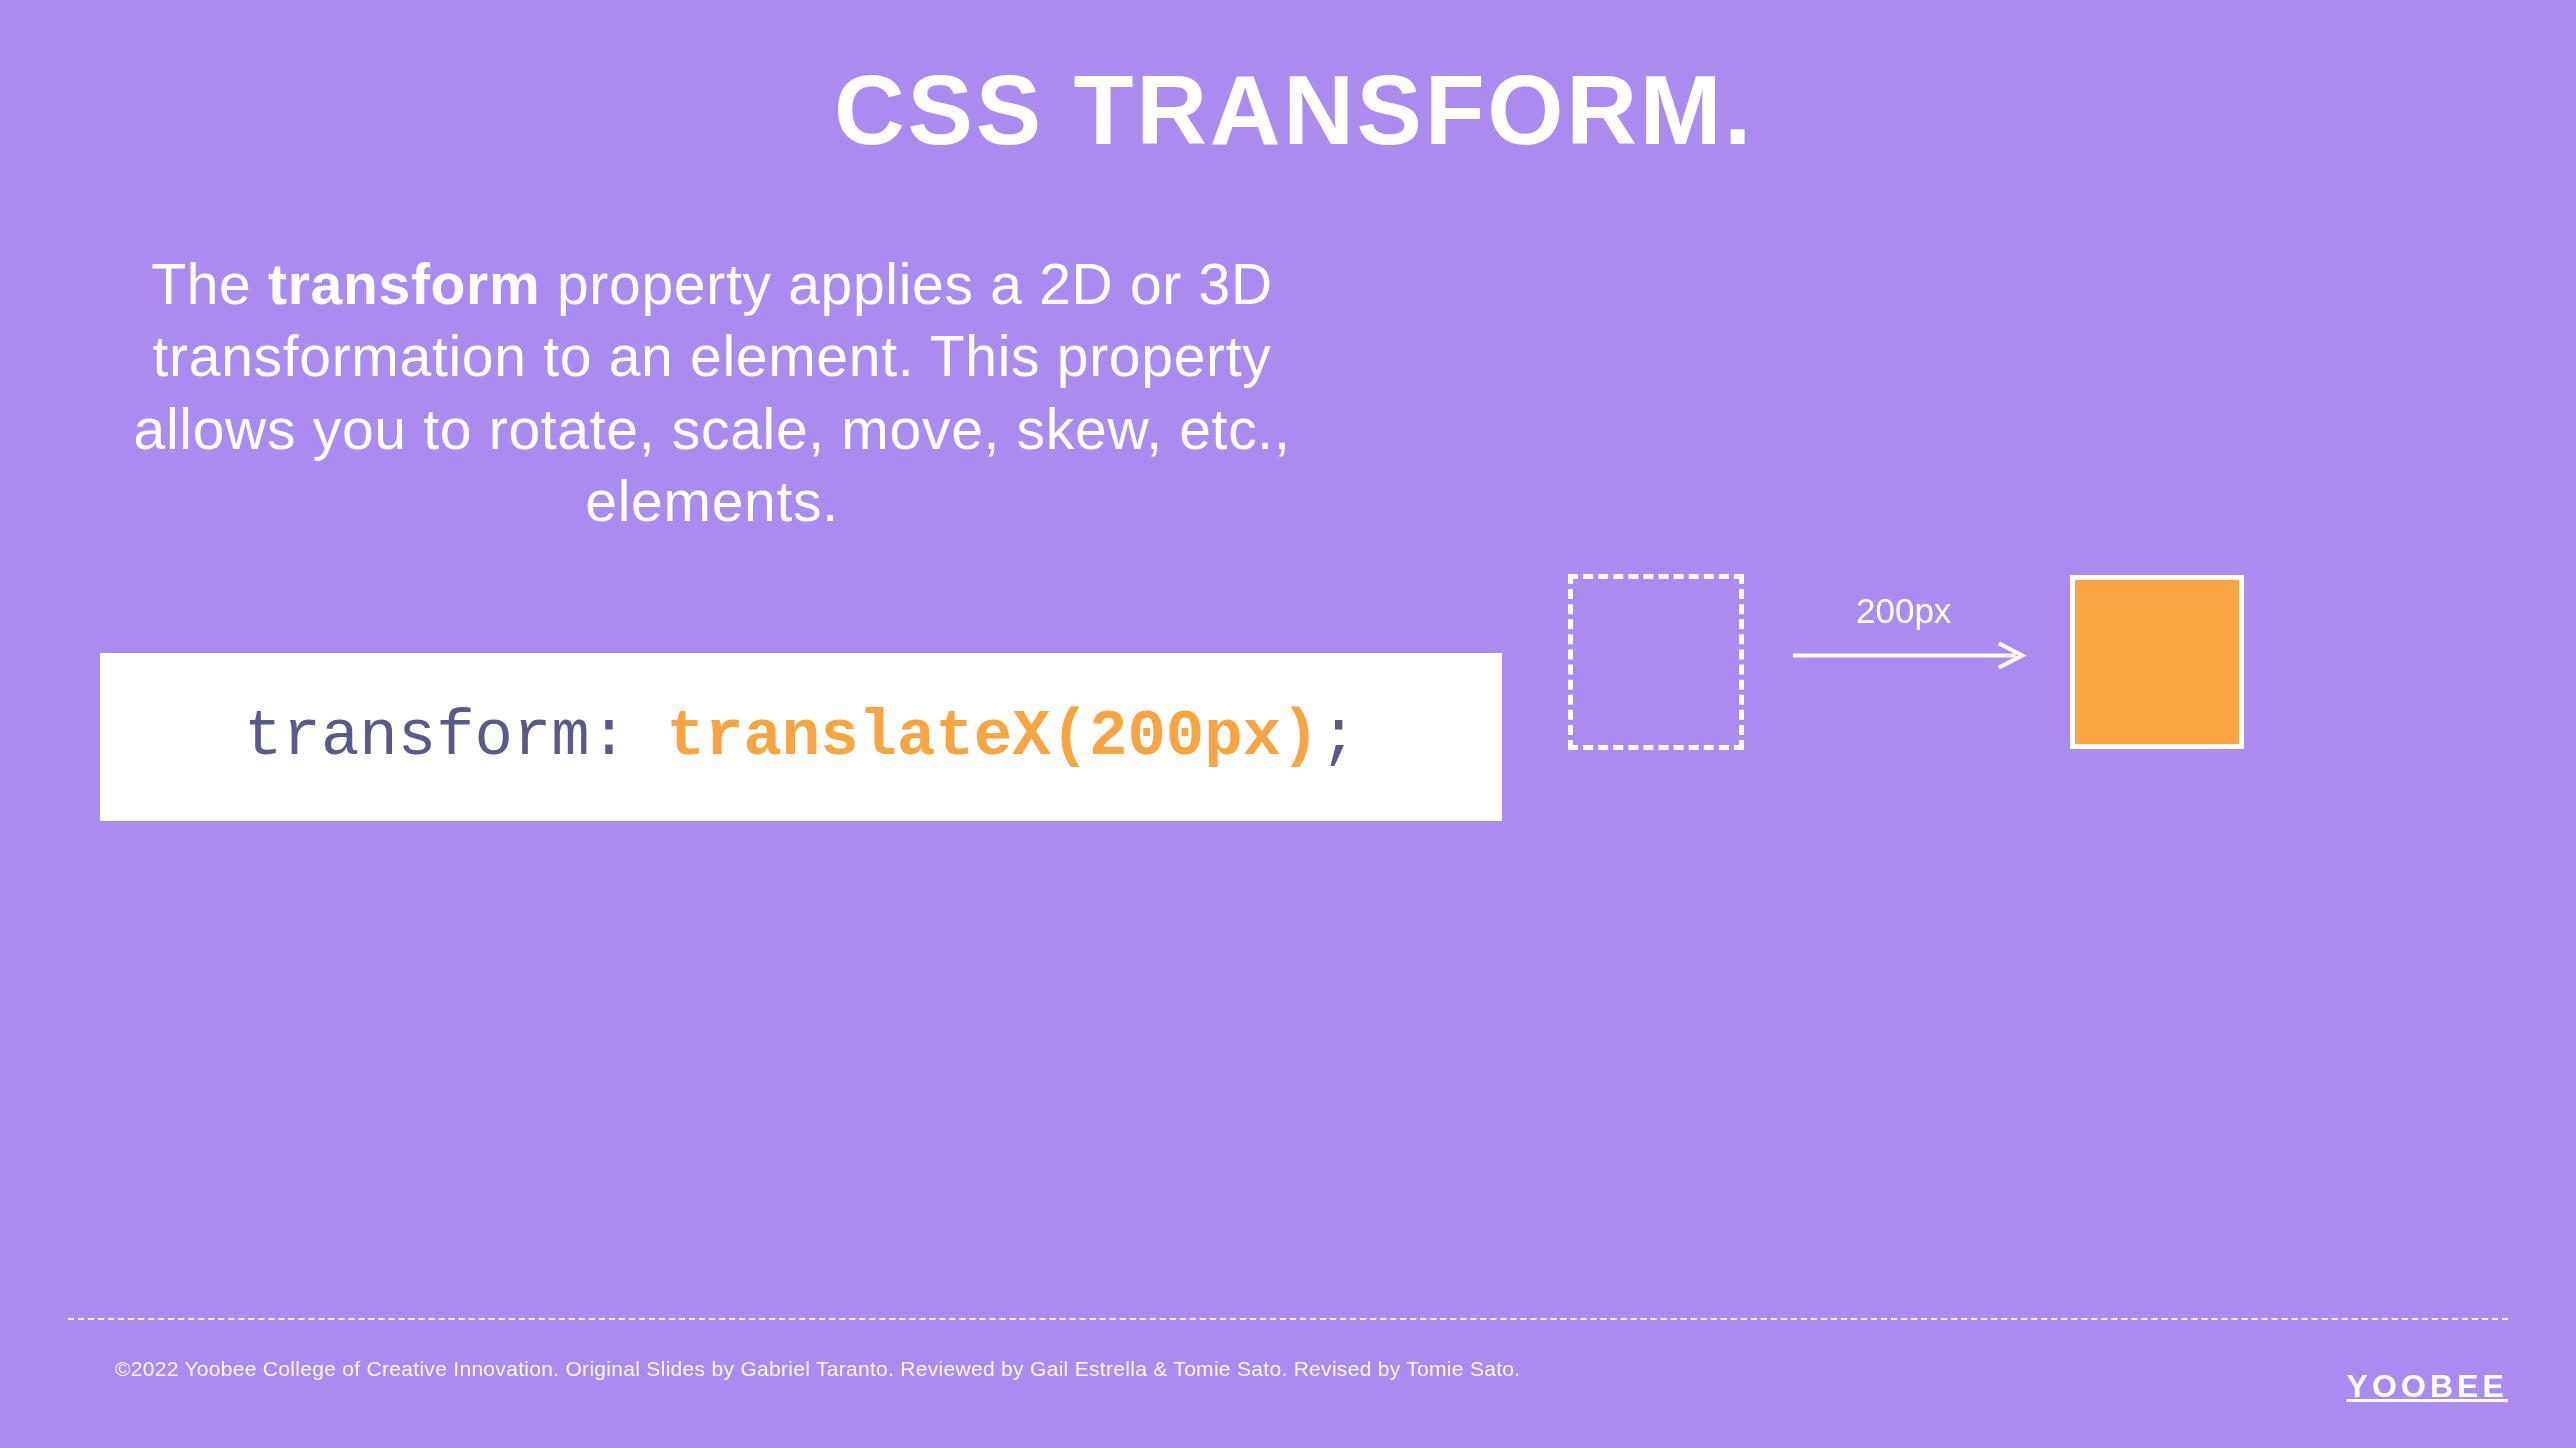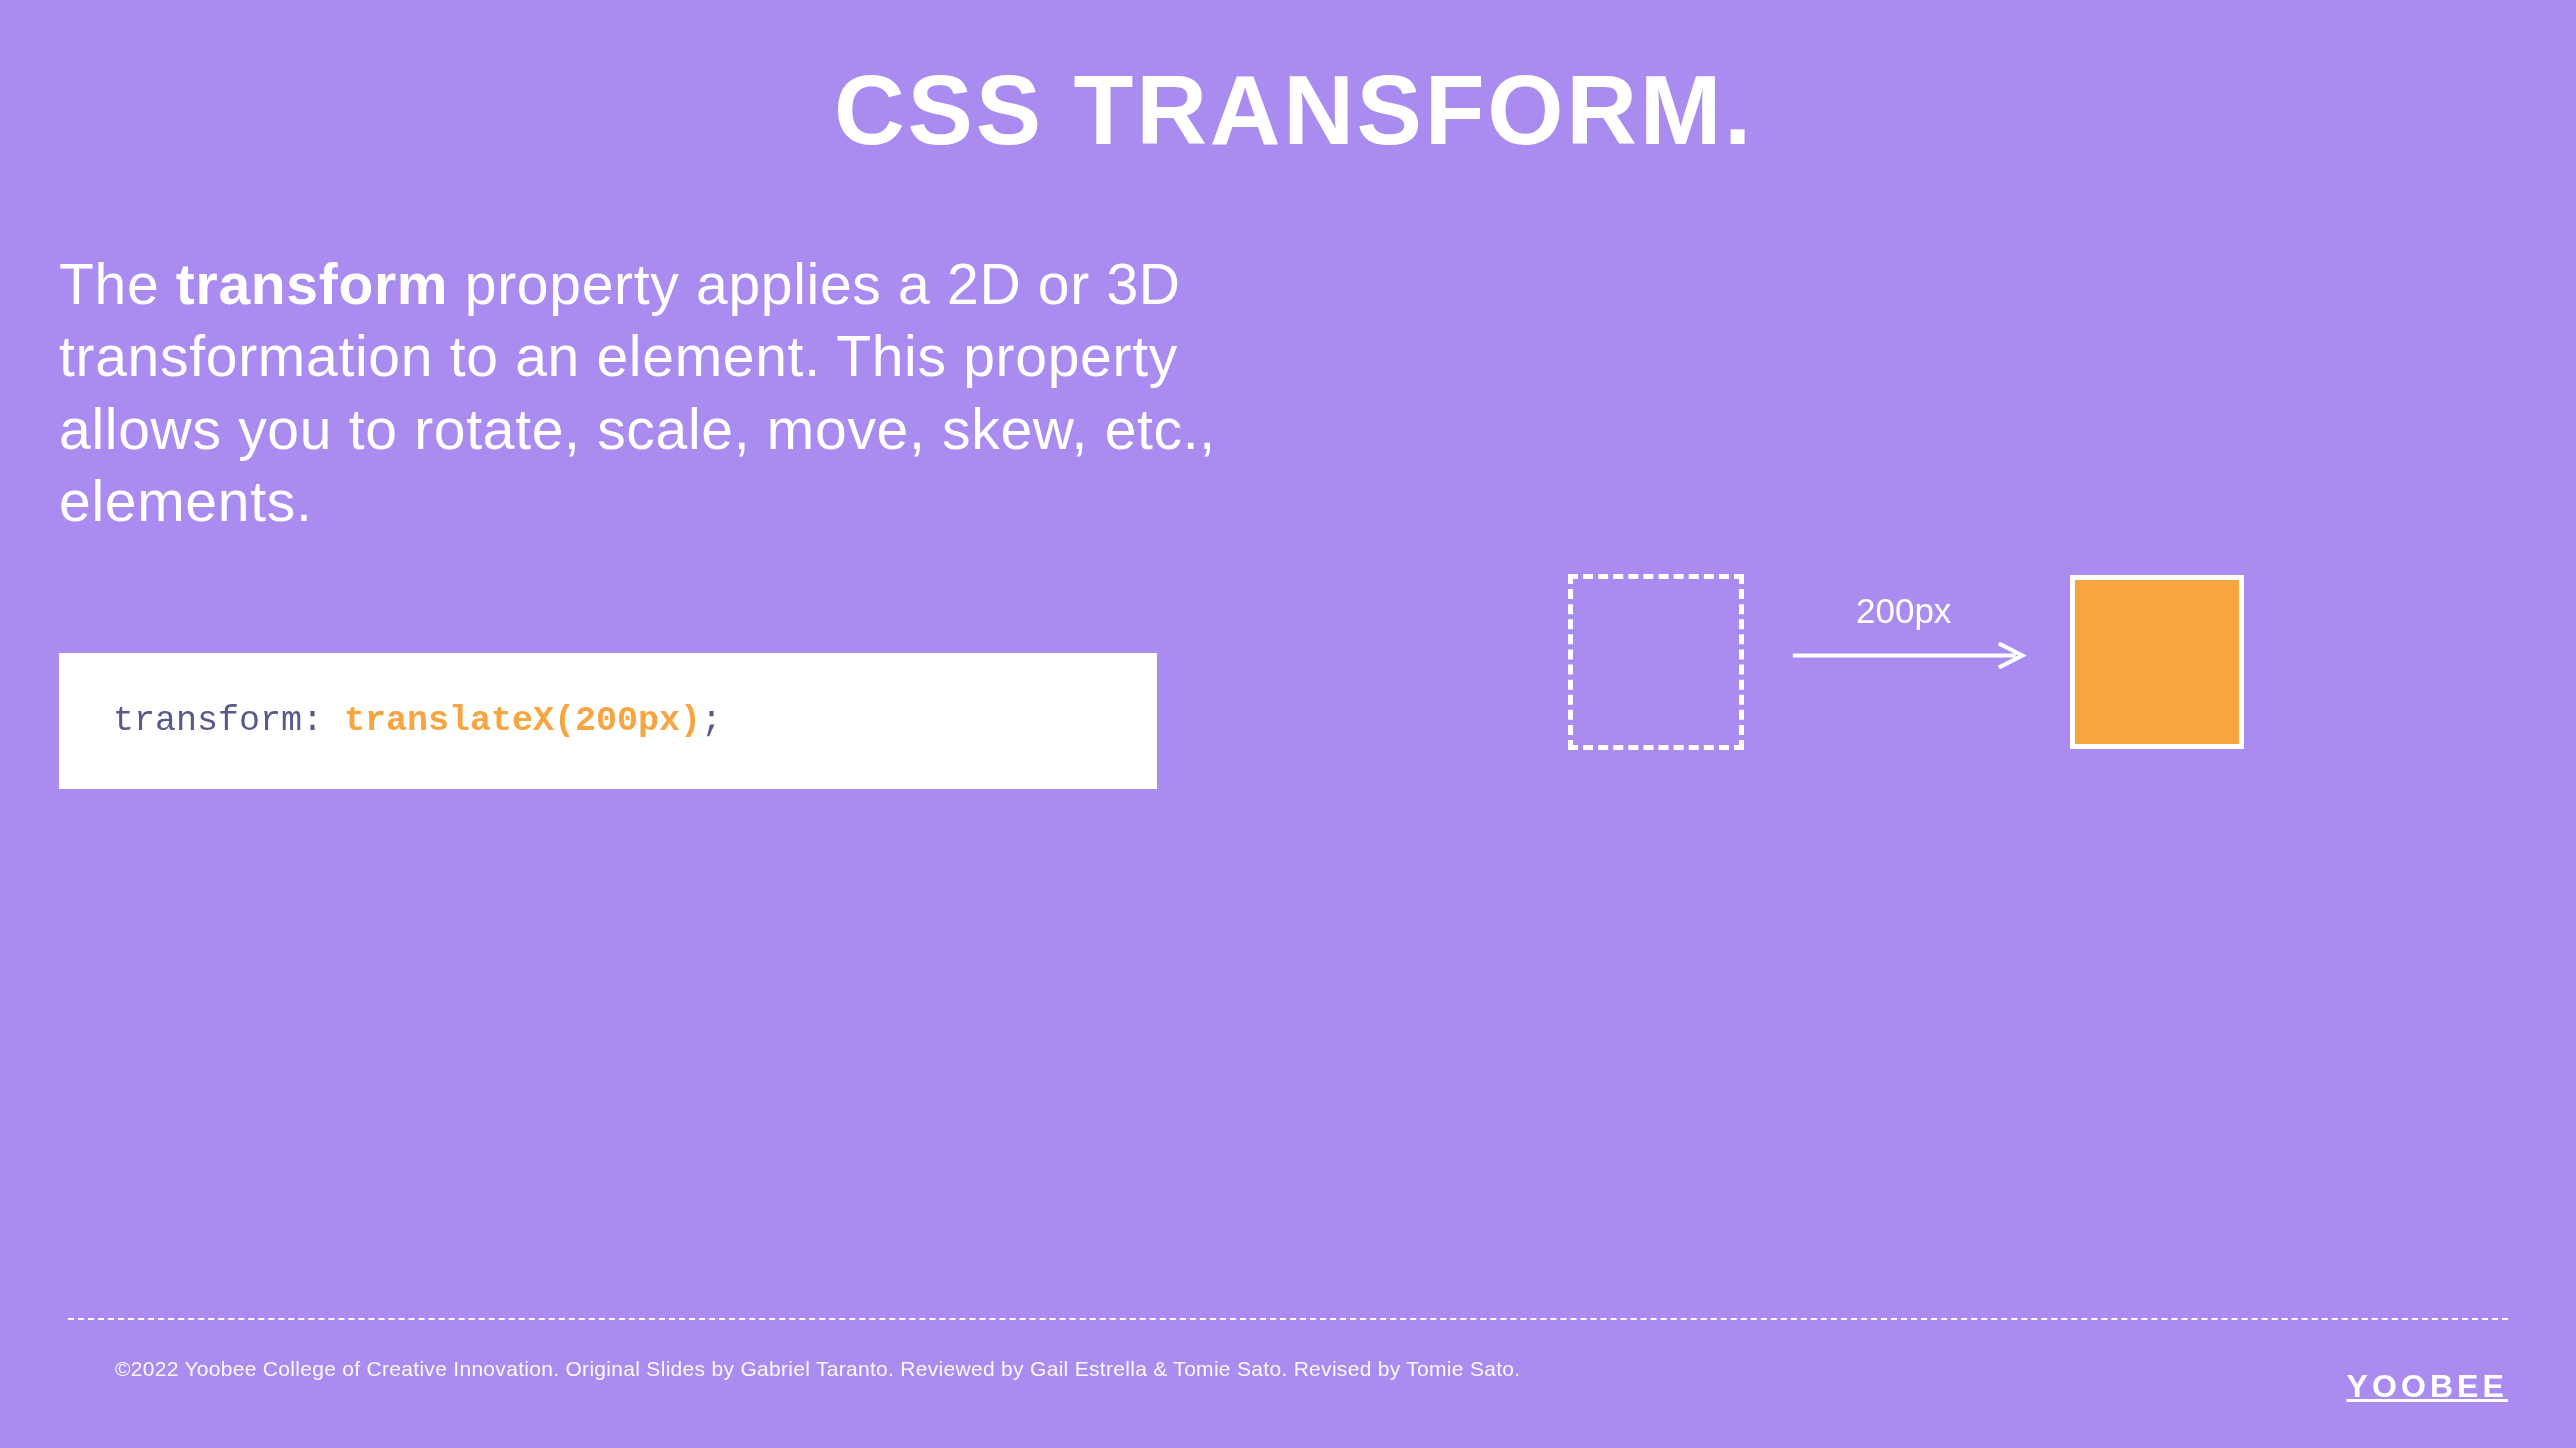--- a/index.html
+++ b/index.html
@@ -22,23 +22,24 @@
       text-align: center;
       font-size: 98px;
       font-weight: 900;
       letter-spacing: 2.7px;
       padding-top: 54px;
       color: #ffffff;
       padding-left: 12px;
     }
     
     .content {
-      padding-left: 59px;
+      padding-left: 100px;
       padding-top: 81px;
       max-width: 1324px;
+      text-align: center;
     }
     
     .paragraph1, .paragraph2 {
       font-size: 57px;
       line-height: 1.27;
       font-weight: 400;
       color: #ffffff;
       letter-spacing: 0.7px;
     }
     
@@ -48,23 +49,23 @@
     
     .paragraph2 {
       margin-top: 68px;
       max-width: 1018px;
     }
     
     .code-block {
       margin-top: 115px;
       background: #ffffff;
       padding: 48px 54px;
-      width: 1098px;
+      width: 1402px;
       font-family: 'Courier New', Courier, monospace;
-      font-size: 35px;
+      font-size: 64px;
     }
     
     .code-property {
       color: #5a5a8a;
       font-weight: 400;
     }
     
     .code-value {
       color: #f7a541;
       font-weight: 700;

